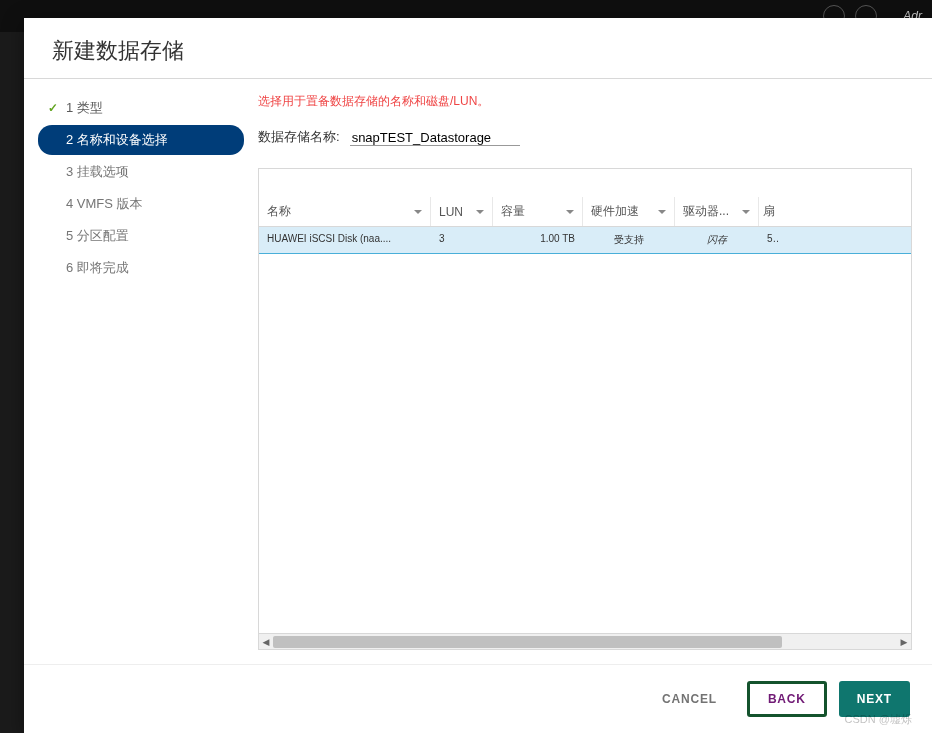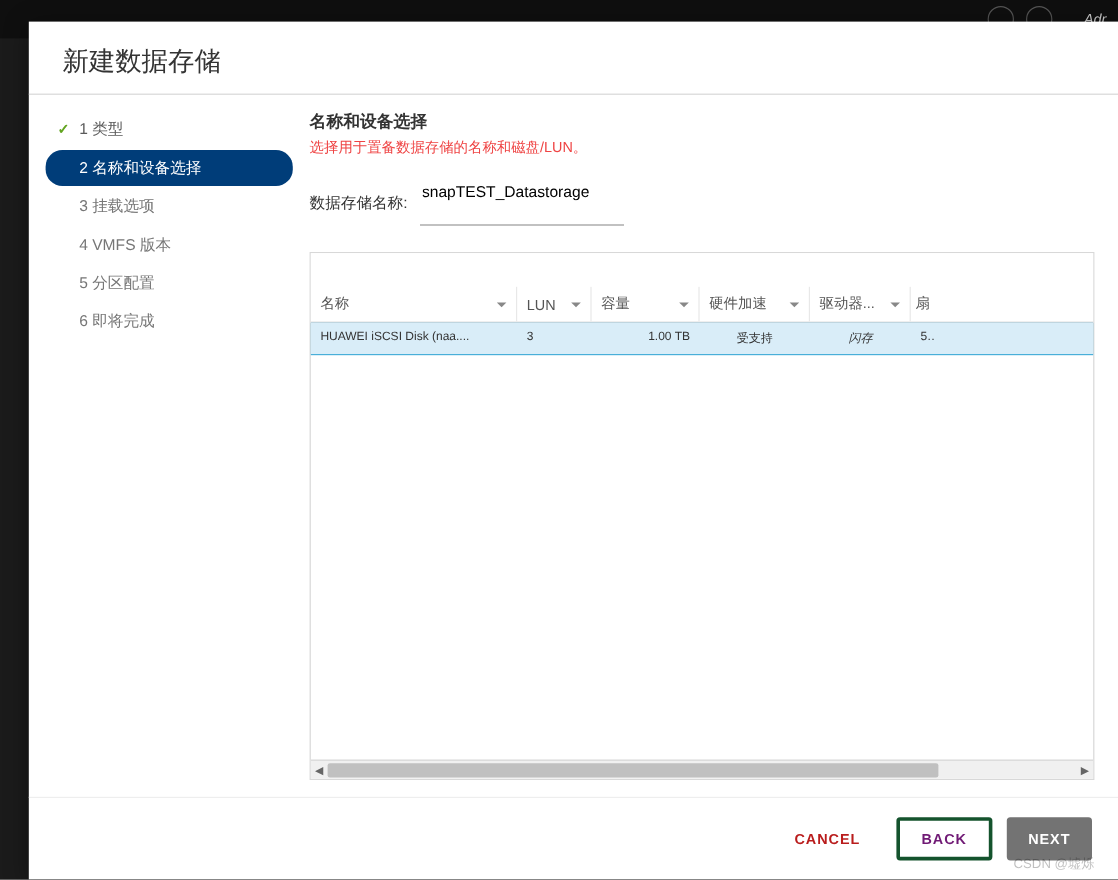--- a/index.html
+++ b/index.html
@@ -111,21 +111,21 @@
       display: flex;
       align-items: center;
       gap: 10px;
       margin-bottom: 22px;
     }
     .name-row label { font-size: 13px; color: #333; }
     .name-row input {
       border: none;
       border-bottom: 1px solid #999;
       font-size: 13px;
-      padding: 2px 2px 20px 2px;
+      padding: 2px 2px 0 2px;
       width: 170px;
       outline: none;
     }
     .table-wrap {
       border: 1px solid #d8d8d8;
       flex: 1;
       display: flex;
       flex-direction: column;
       min-height: 0;
     }
@@ -220,29 +220,29 @@
     .btn {
       font-size: 12px;
       font-weight: 600;
       letter-spacing: 0.8px;
       padding: 8px 18px;
       border-radius: 3px;
       cursor: pointer;
       border: none;
       background: transparent;
     }
-    .btn-cancel { color: #b91c1c; }
+    .btn-cancel { color: #737373; }
     .btn-back {
       color: #701a75;
       border: 3px solid #14532d;
       background: #fff;
     }
     .btn-next {
       color: #fff;
-      background: #737373;
+      background: #0f766e;
     }
     .watermark {
       position: absolute;
       bottom: 6px;
       right: 20px;
       font-size: 11px;
       color: rgba(0,0,0,0.25);
     }
     .side-peek {
       position: absolute;
@@ -276,21 +276,20 @@
     <div class="wizard-nav">
       <div class="wizard-step done">1 类型</div>
       <div class="wizard-step active">2 名称和设备选择</div>
       <div class="wizard-step">3 挂载选项</div>
       <div class="wizard-step">4 VMFS 版本</div>
       <div class="wizard-step">5 分区配置</div>
       <div class="wizard-step">6 即将完成</div>
     </div>
 
     <div class="content">
-      <div class="content-title">名称和设备选择</div>
       <div class="content-sub">选择用于置备数据存储的名称和磁盘/LUN。</div>
 
       <div class="name-row">
         <label>数据存储名称:</label>
         <input type="text" value="snapTEST_Datastorage" style="">
       </div>
 
       <div class="table-wrap">
         <div class="thead">
           <div class="th th-name">

